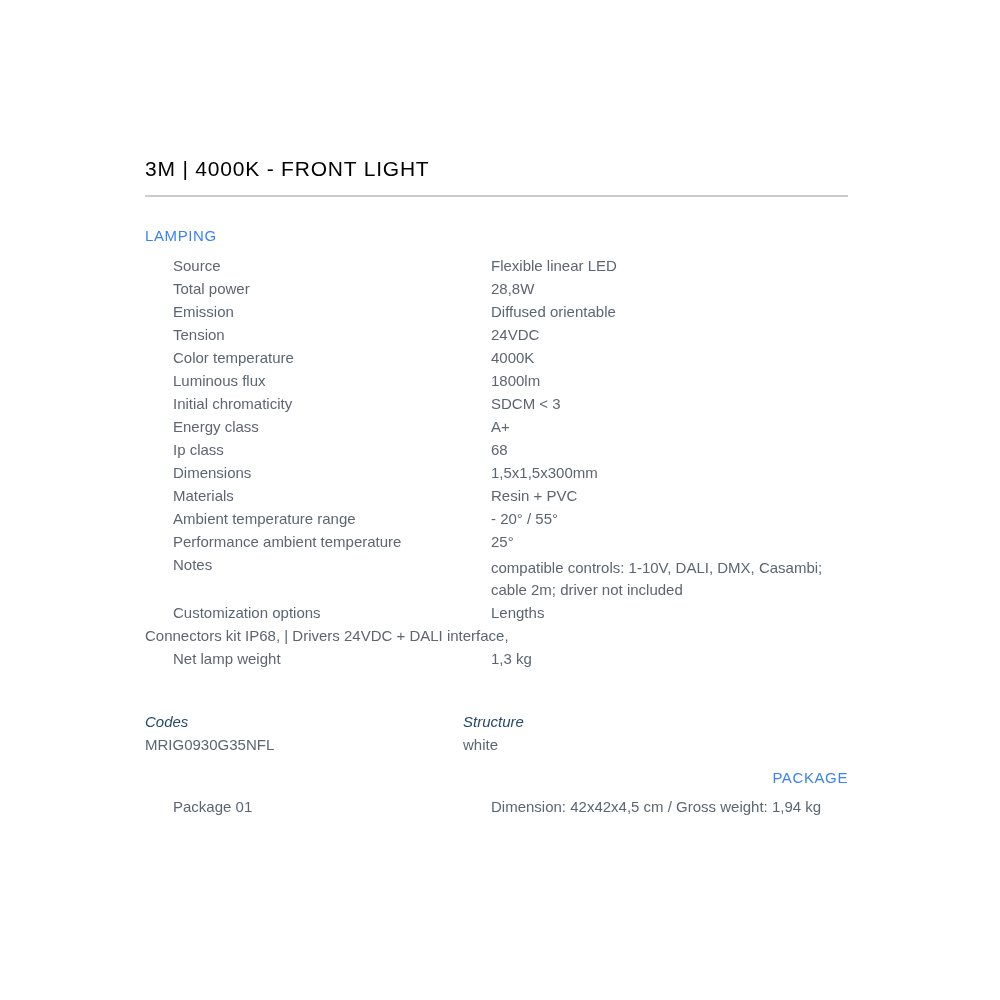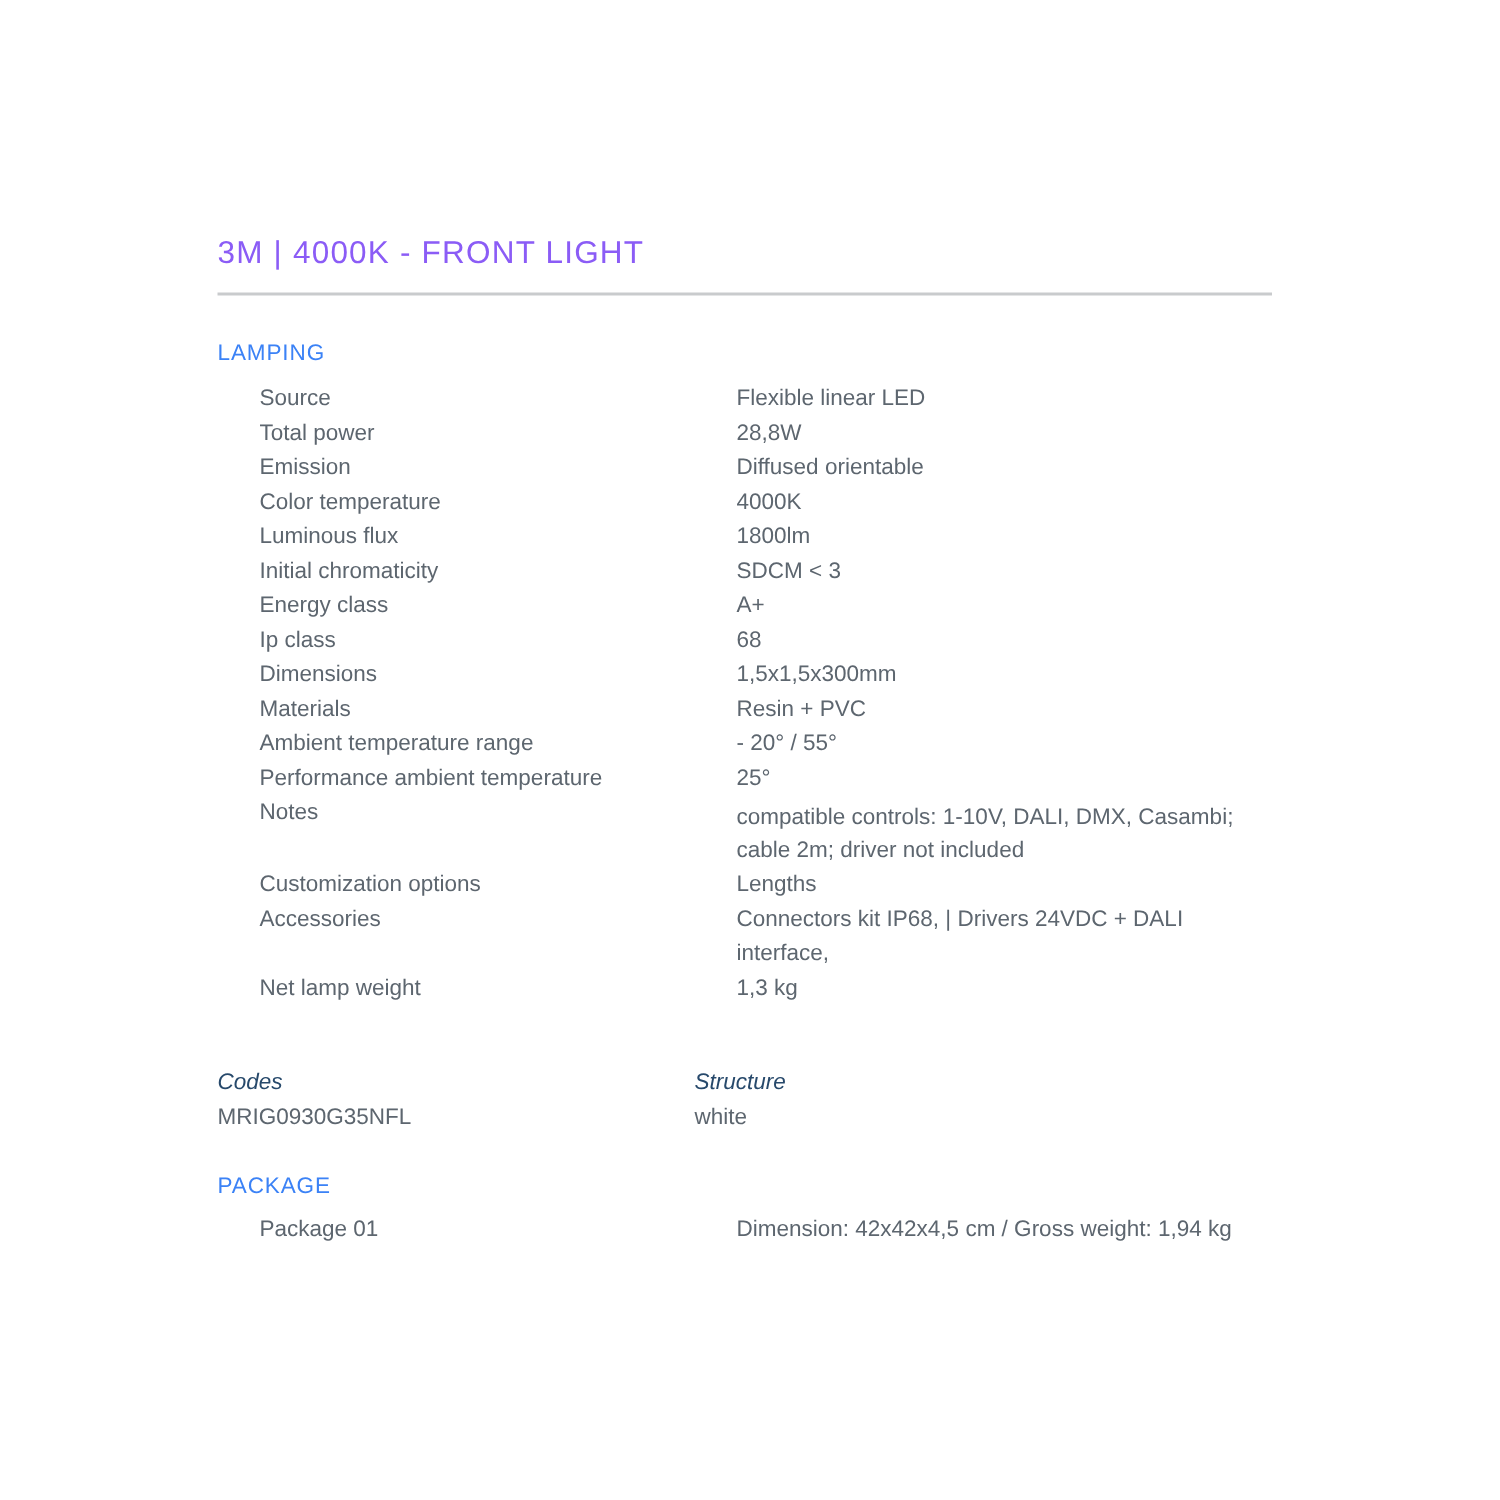--- a/index.html
+++ b/index.html
@@ -19,21 +19,21 @@
   .content {
     position: absolute;
     left: 145px;
     top: 156px;
     width: 703px;
   }
   .doc-title {
     font-size: 21px;
     line-height: 26px;
     letter-spacing: 0.8px;
-    color: #8b5cf6;
+    color: #000000;
     font-weight: 400;
     margin: 0;
   }
   .divider {
     border: none;
     border-top: 2px solid #c9cbcd;
     margin: 13px 0 0 0;
   }
   .section-heading {
     color: #3b82f6;
@@ -69,21 +69,21 @@
     font-size: 15px;
   }
   .codes-col { width: 318px; flex: none; }
   .struct-col { width: 385px; }
   .col-heading {
     font-style: italic;
     color: #27496b;
     line-height: 23px;
   }
   .col-value { line-height: 23px; }
-  .package-heading { margin-top: 26px; }
+  .package-heading { margin-top: 13px; text-align: right; }
   .package-table { margin-top: 8px; }
 </style>
 </head>
 <body>
 
 <div class="sheet">
   <div class="content">
 
     <h1 class="doc-title">3M | 4000K - FRONT LIGHT</h1>
     <hr class="divider">
@@ -94,20 +94,24 @@
           <div class="spec-label">Source</div>
           <div class="spec-value">Flexible linear LED</div>
         </div>
         <div class="spec-row">
           <div class="spec-label">Total power</div>
           <div class="spec-value">28,8W</div>
         </div>
         <div class="spec-row">
           <div class="spec-label">Emission</div>
           <div class="spec-value">Diffused orientable</div>
+        </div>
+        <div class="spec-row">
+          <div class="spec-label">Tension</div>
+          <div class="spec-value">24VDC</div>
         </div>
         <div class="spec-row">
           <div class="spec-label">Color temperature</div>
           <div class="spec-value">4000K</div>
         </div>
         <div class="spec-row">
           <div class="spec-label">Luminous flux</div>
           <div class="spec-value">1800lm</div>
         </div>
         <div class="spec-row">
@@ -140,21 +144,20 @@
         </div>
         <div class="spec-row multiline">
           <div class="spec-label">Notes</div>
           <div class="spec-value">compatible controls: 1-10V, DALI, DMX, Casambi; cable 2m; driver not included</div>
         </div>
         <div class="spec-row">
           <div class="spec-label">Customization options</div>
           <div class="spec-value">Lengths</div>
         </div>
         <div class="spec-row">
-          <div class="spec-label">Accessories</div>
           <div class="spec-value">Connectors kit IP68, | Drivers 24VDC + DALI interface,</div>
         </div>
         <div class="spec-row">
           <div class="spec-label">Net lamp weight</div>
           <div class="spec-value">1,3 kg</div>
         </div>
       </div>
 
     <div class="codes-block">
       <div class="codes-col">

